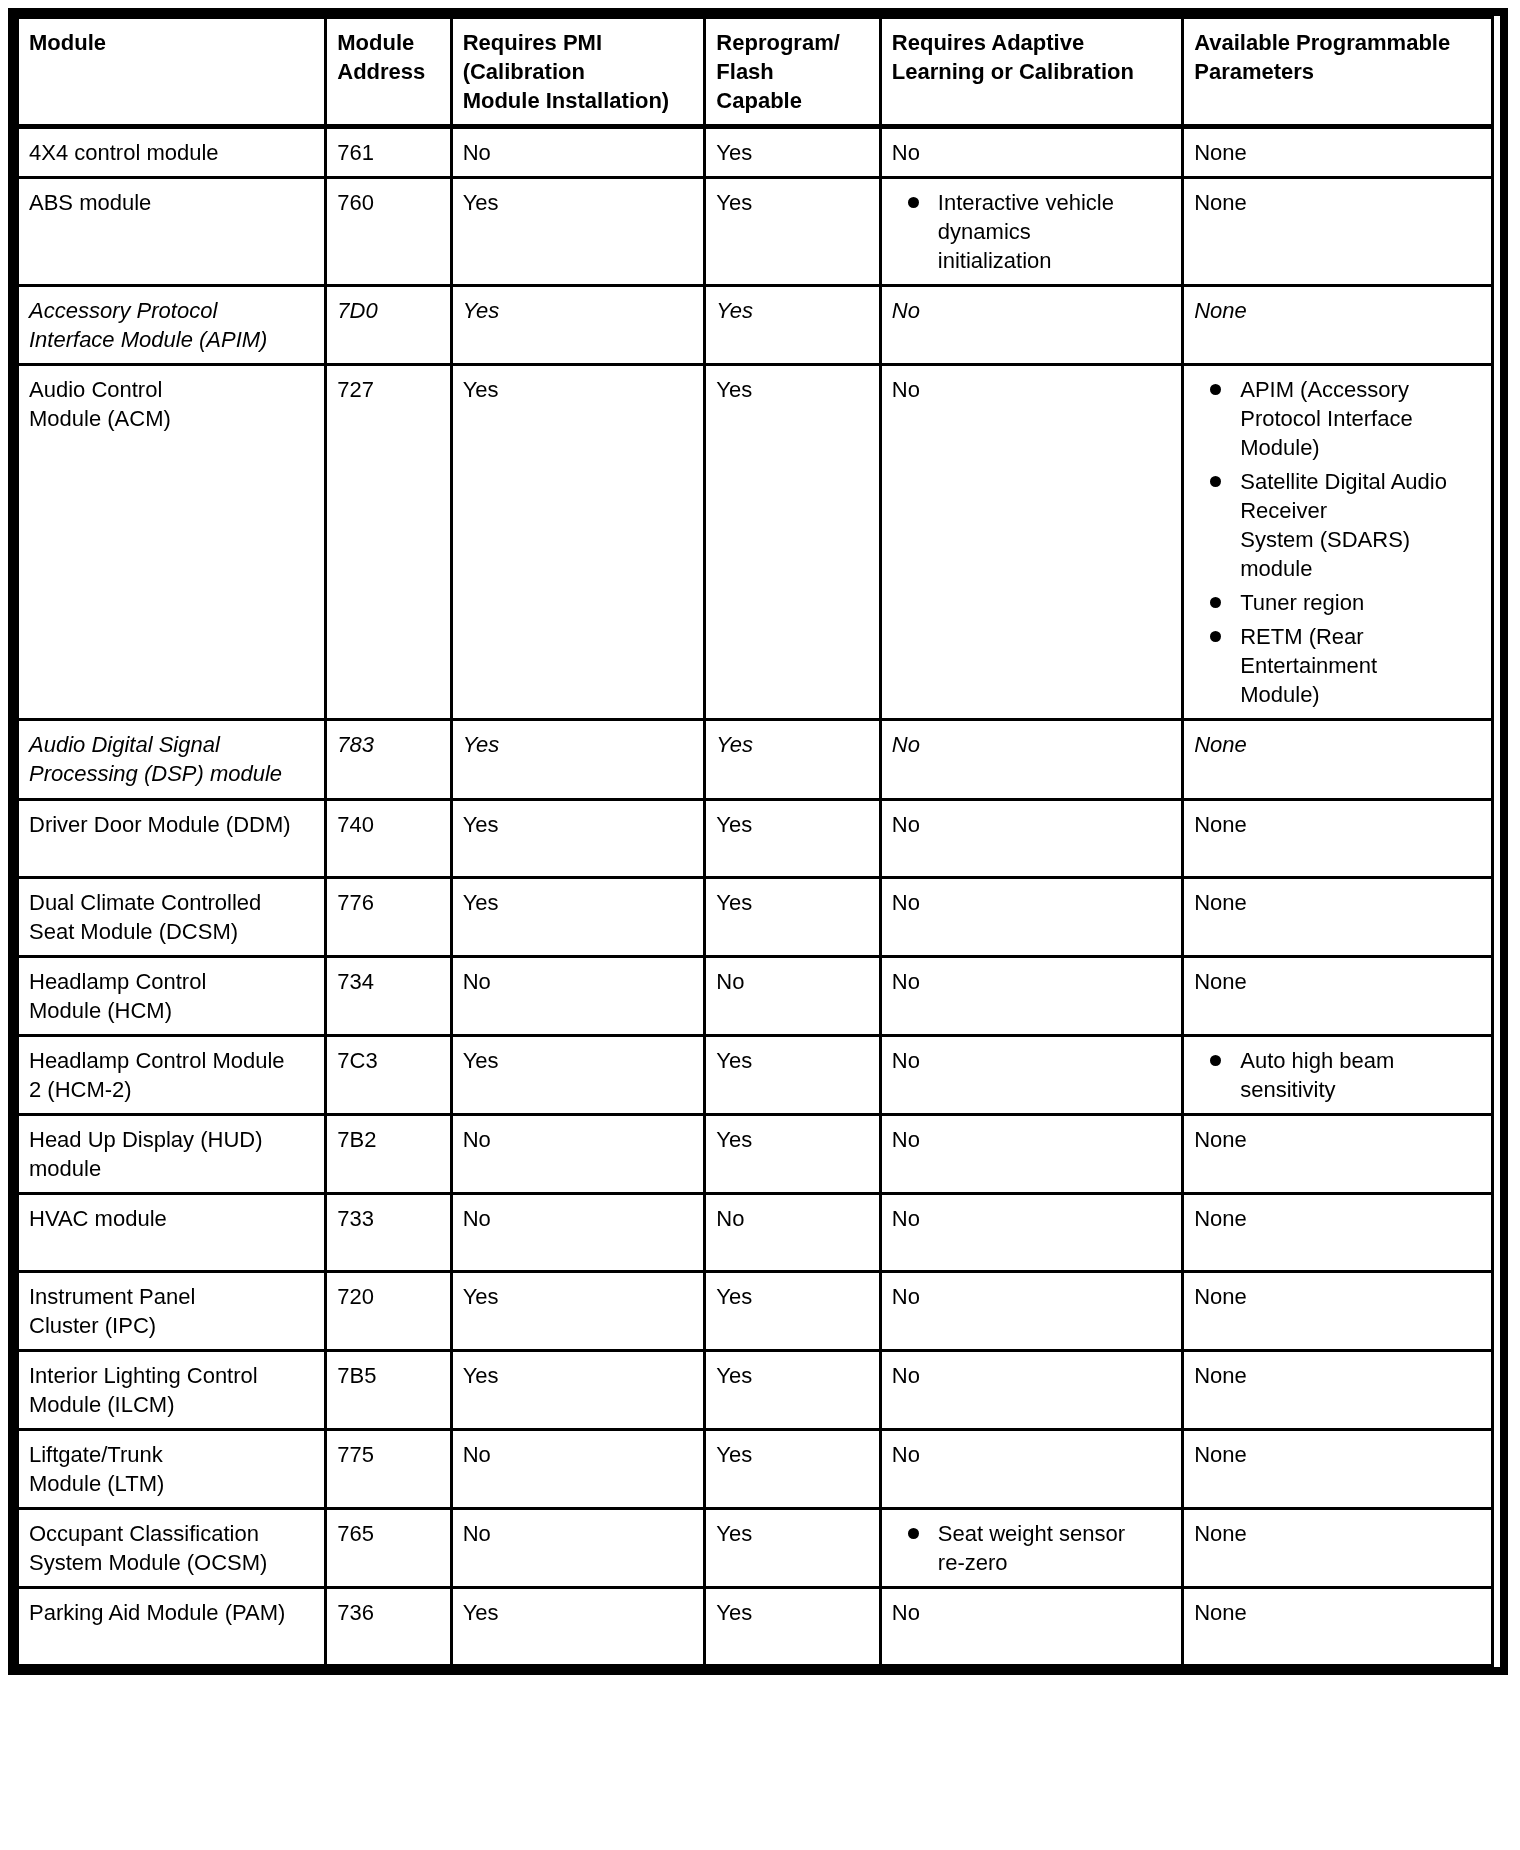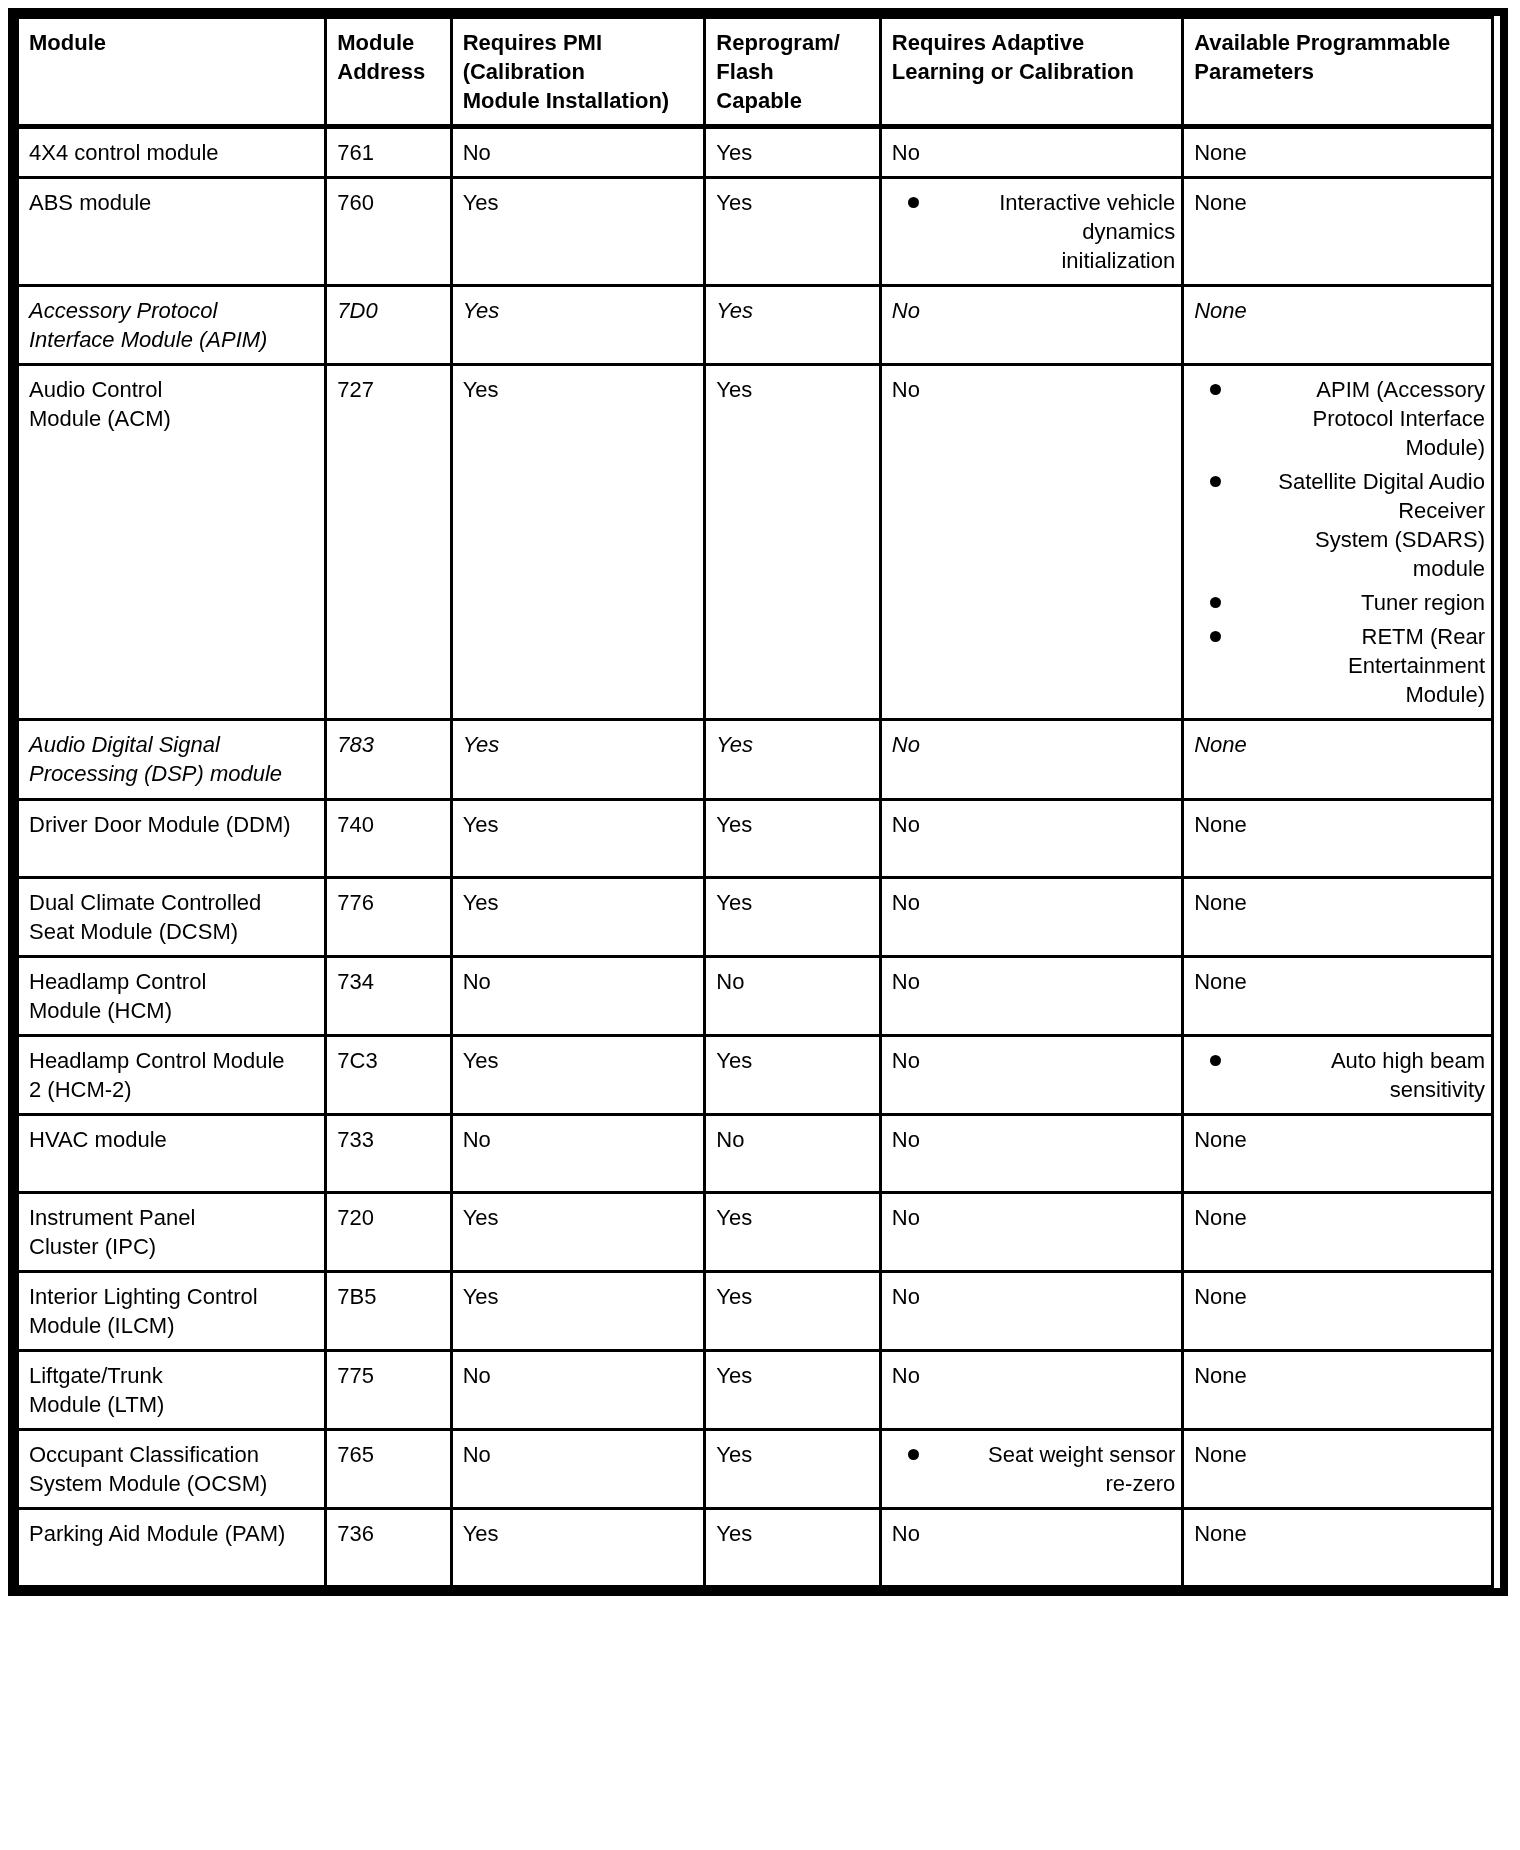--- a/index.html
+++ b/index.html
@@ -53,21 +53,20 @@
   tbody tr:nth-child(19) { height: 64px; }
 
   td.has-bullets {
     padding-left: 0;
     padding-right: 6px;
   }
   .bullet-item {
     display: flex;
     padding-left: 26px;
     margin-bottom: 5px;
-    text-align: right;
   }
   .bullet-item:last-child { margin-bottom: 0; }
   .bullet-dot {
     flex: 0 0 auto;
     width: 11px;
     height: 11px;
     border-radius: 50%;
     background: #000000;
     margin: 9px 19px 0 0;
   }
@@ -188,20 +187,29 @@
           <td>Headlamp Control Module
 2 (HCM-2)</td>
           <td>7C3</td>
           <td>Yes</td>
           <td>Yes</td>
           <td>No</td>
           <td class="has-bullets"><div class="bullet-item"><span class="bullet-dot"></span><span class="bullet-text">Auto high beam
 sensitivity</span></div></td>
         </tr>
         <tr>
+          <td>Head Up Display (HUD)
+module</td>
+          <td>7B2</td>
+          <td>No</td>
+          <td>Yes</td>
+          <td>No</td>
+          <td>None</td>
+        </tr>
+        <tr>
           <td>HVAC module</td>
           <td>733</td>
           <td>No</td>
           <td>No</td>
           <td>No</td>
           <td>None</td>
         </tr>
         <tr>
           <td>Instrument Panel
 Cluster (IPC)</td>

